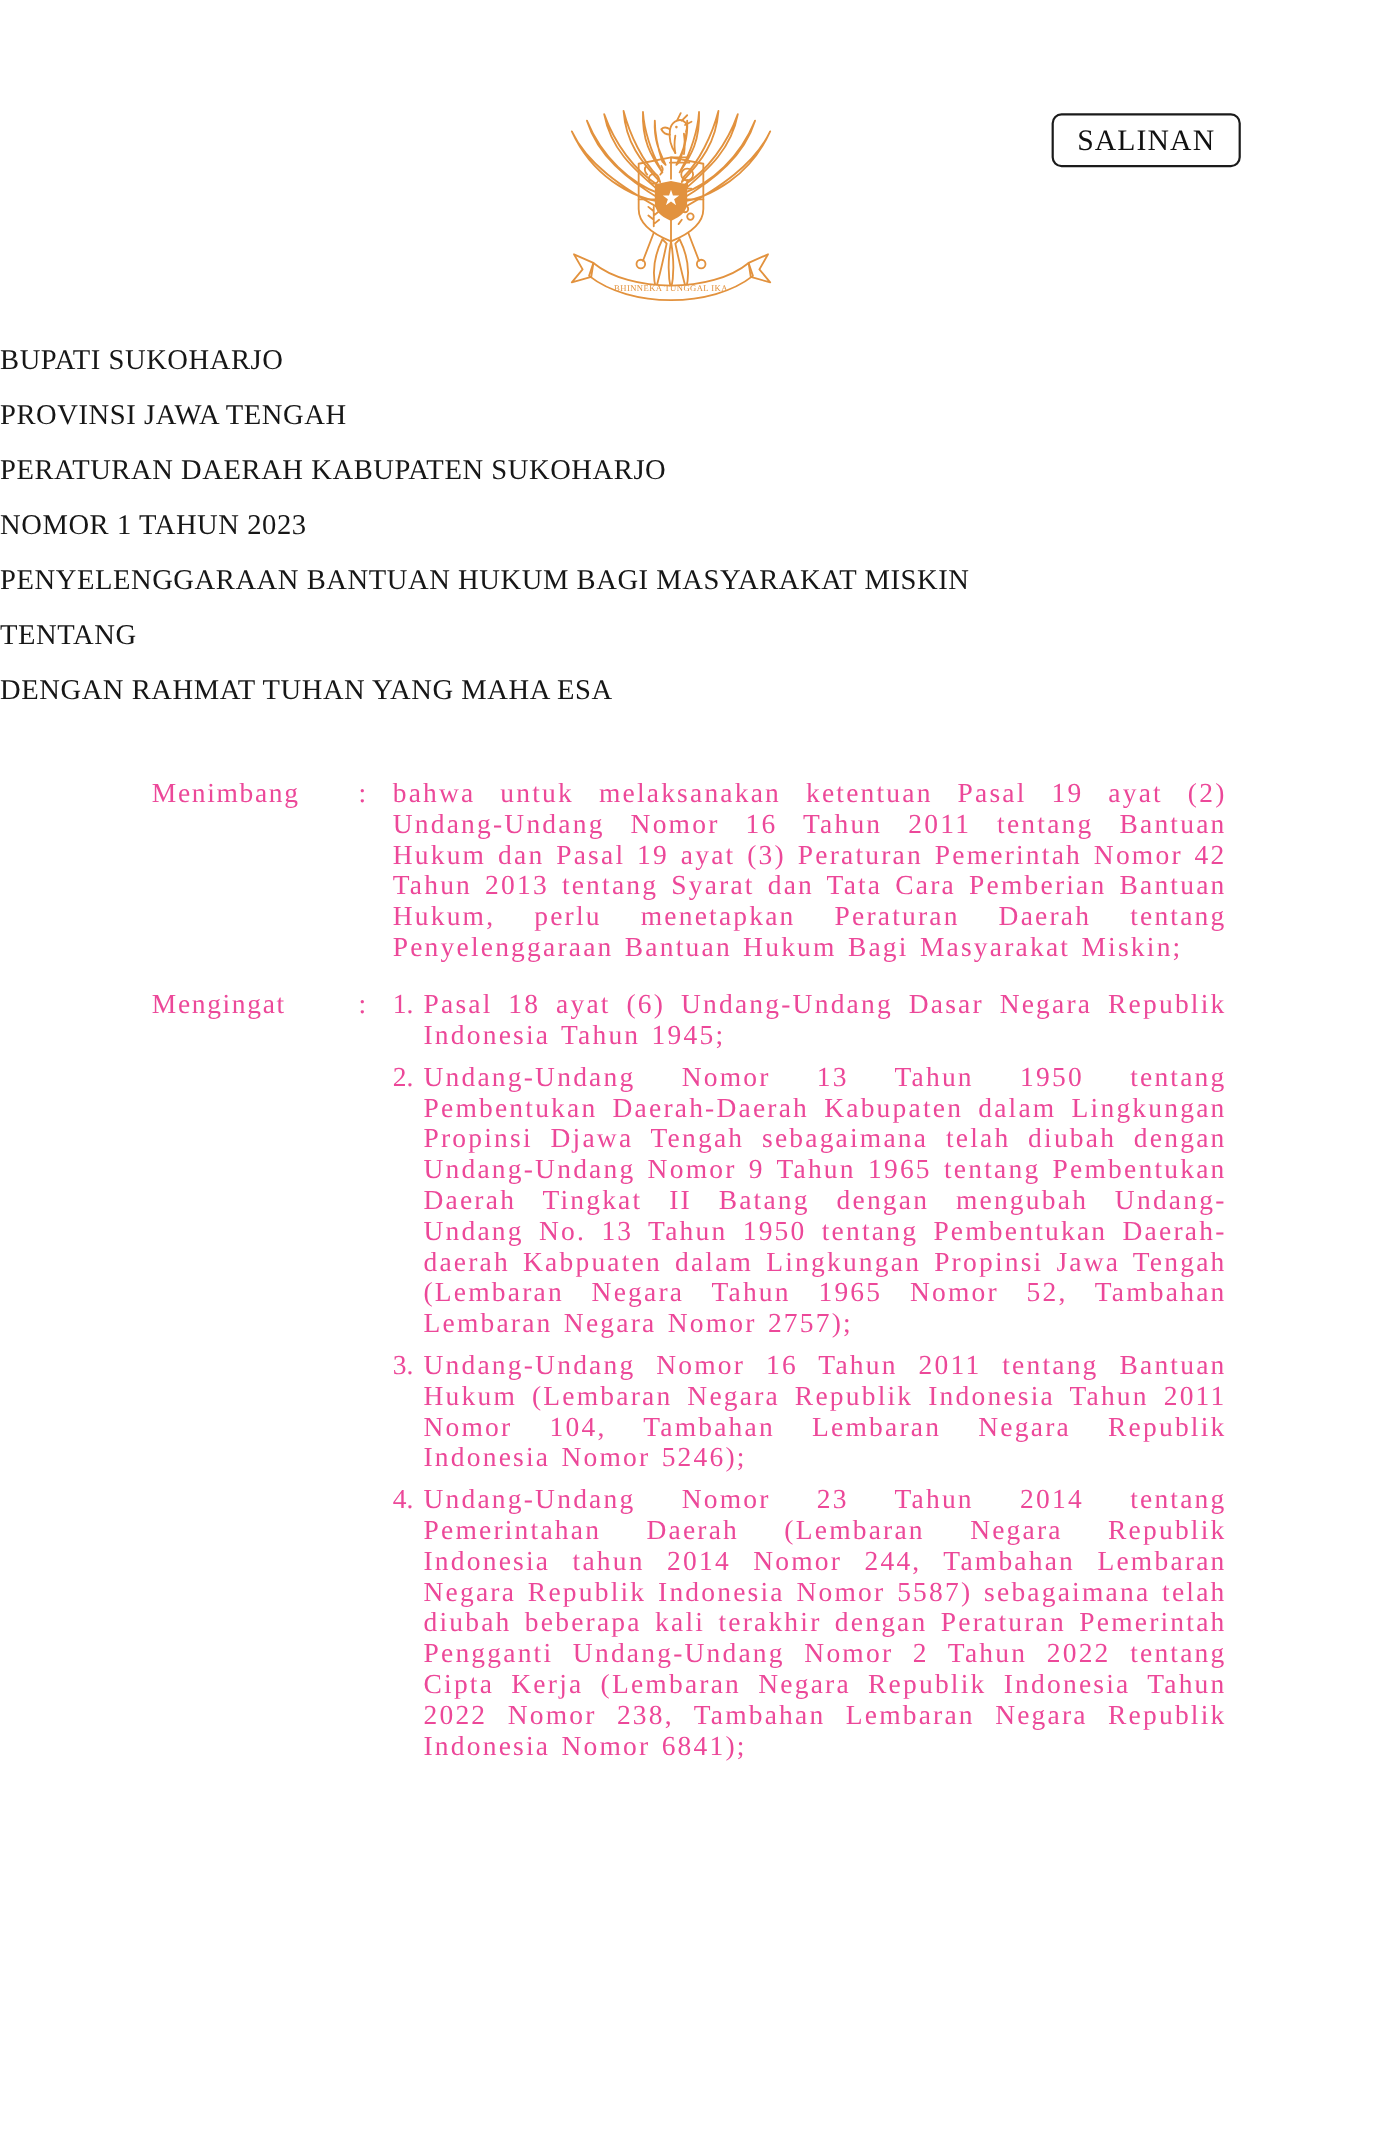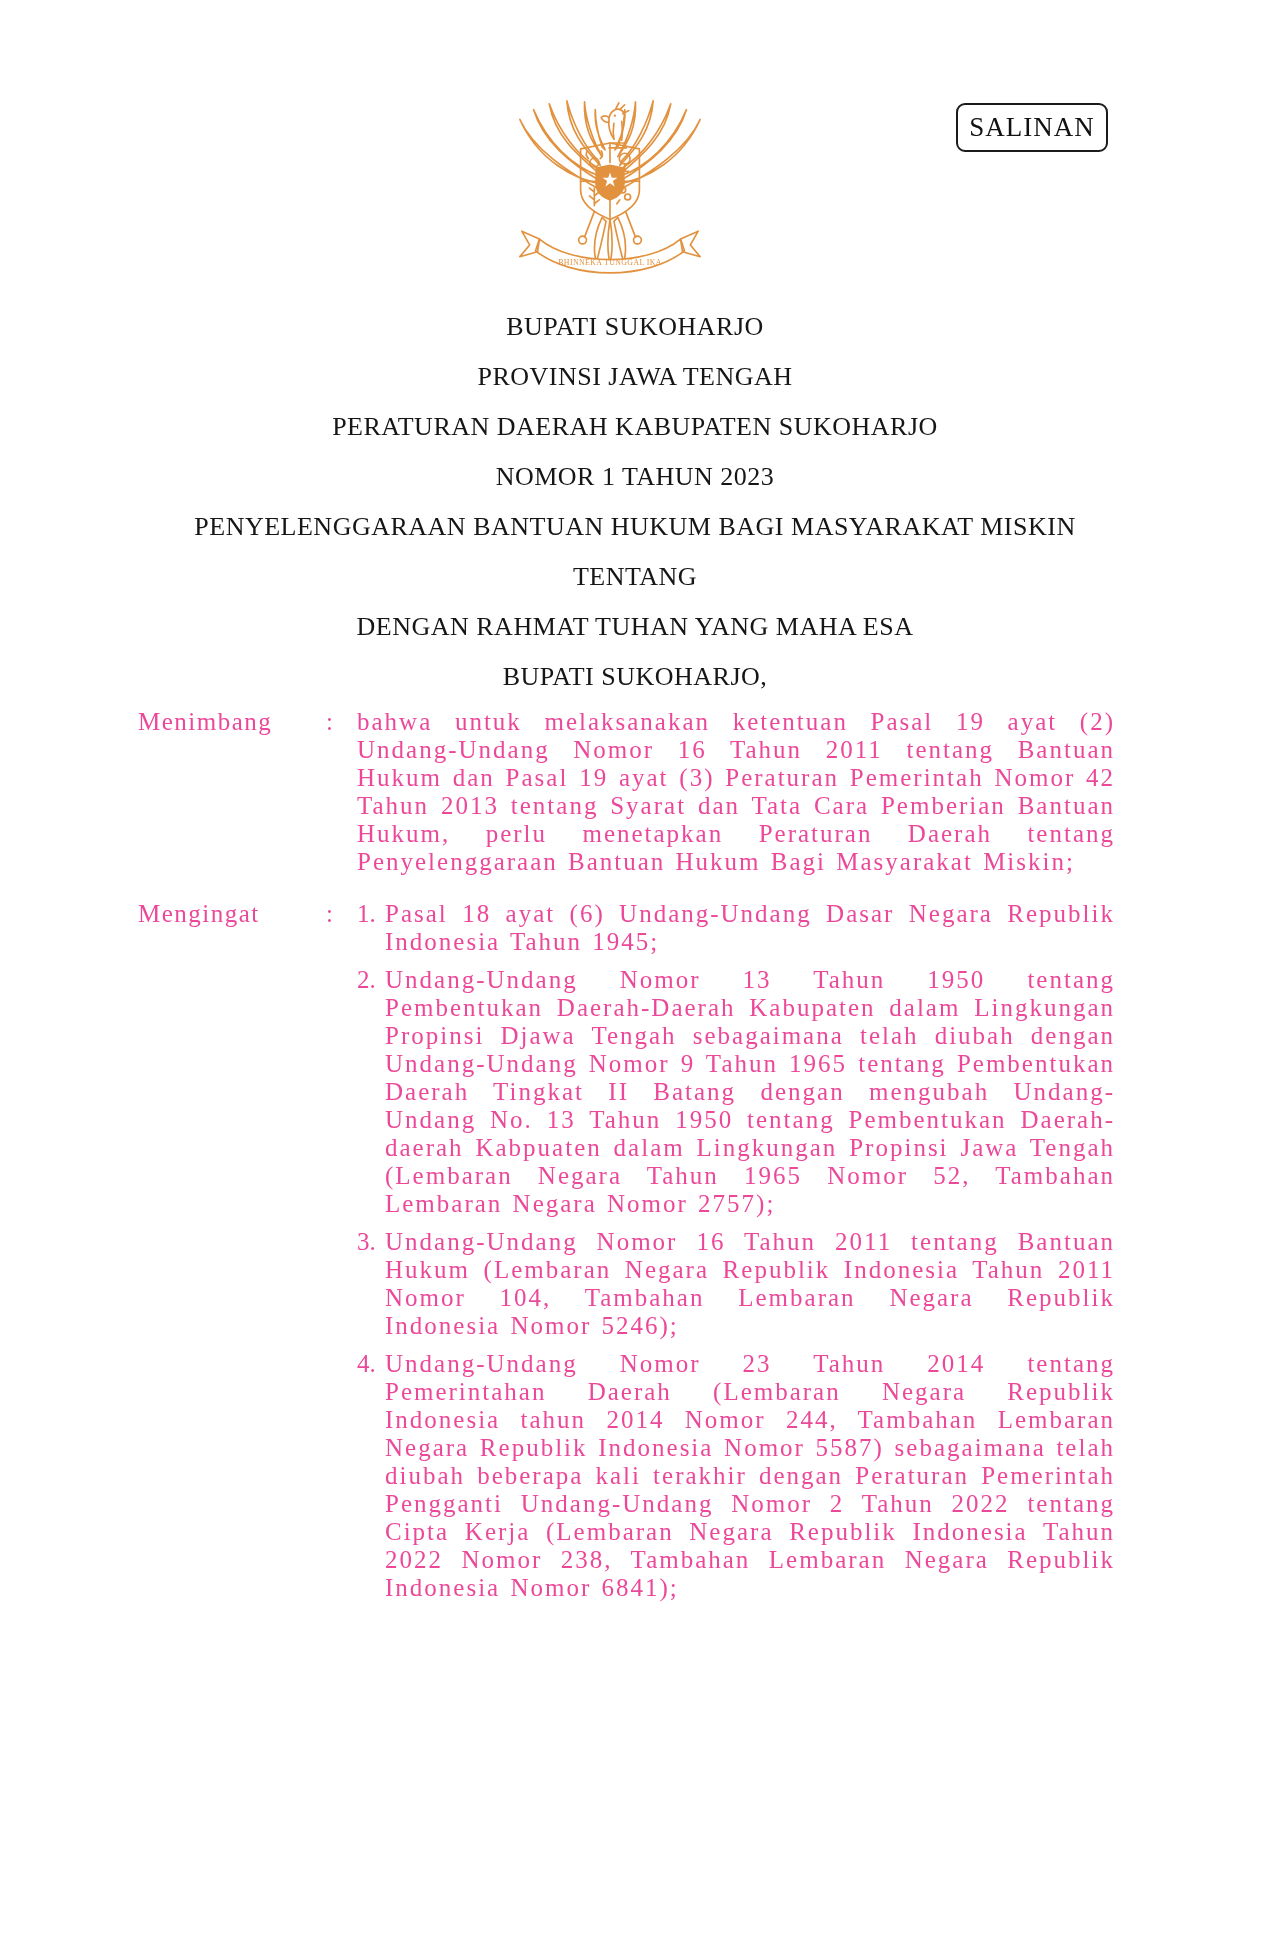--- a/index.html
+++ b/index.html
@@ -5,32 +5,32 @@
   html,body{margin:0;padding:0;}
   body{
     width:1270px;height:1950px;position:relative;background:#ffffff;
     font-family:"Liberation Serif","DejaVu Serif",serif;color:#1c1c1c;
     overflow:hidden;
   }
   .page{position:absolute;inset:0;background:#ffffff;}
 
   
   .stamp{
-    position:absolute;left:956px;top:103px;width:152px;height:49px;
+    position:absolute;left:956px;top:103px;width:172px;height:49px;
     border:2px solid #1b1b1b;border-radius:9px;box-sizing:border-box;
     display:flex;align-items:center;justify-content:center;
     font-size:27px;letter-spacing:1px;color:#111;
   }
 
   
   .emblem{position:absolute;left:512px;top:94px;width:196px;height:196px;}
   .emblem svg{display:block;width:100%;height:100%;}
 
   
-  .headings{position:absolute;top:302px;left:0;right:0;text-align:center;}
+  .headings{position:absolute;top:302px;left:0;right:0;text-align:left;}
   .headings .hline{
     height:50px;line-height:50px;font-size:26px;letter-spacing:.5px;color:#161616;
     white-space:nowrap;
   }
 
   
   .clauses{position:absolute;top:708px;left:138px;width:977px;font-size:25px;color:#ec4899;}
   .clause{display:grid;grid-template-columns:188px 31px 758px;align-items:start;}
   .clause + .clause{margin-top:24px;}
   .clause-label,.clause-colon{line-height:28px;letter-spacing:1.5px;}
@@ -119,21 +119,20 @@
   </div>
 
   <div class="headings">
     <div class="hline">BUPATI SUKOHARJO</div>
     <div class="hline">PROVINSI JAWA TENGAH</div>
     <div class="hline">PERATURAN DAERAH KABUPATEN SUKOHARJO</div>
     <div class="hline">NOMOR 1 TAHUN 2023</div>
     <div class="hline">PENYELENGGARAAN BANTUAN HUKUM BAGI MASYARAKAT MISKIN</div>
     <div class="hline">TENTANG</div>
     <div class="hline">DENGAN RAHMAT TUHAN YANG MAHA ESA</div>
-    <div class="hline">BUPATI SUKOHARJO,</div>
   </div>
 
   <div class="clauses">
 
     <div class="clause">
       <div class="clause-label">Menimbang</div>
       <div class="clause-colon">:</div>
       <div class="clause-body">
         <p class="clause-par">bahwa untuk melaksanakan ketentuan Pasal 19 ayat (2) Undang-Undang Nomor 16 Tahun 2011 tentang Bantuan Hukum dan Pasal 19 ayat (3) Peraturan Pemerintah Nomor 42 Tahun 2013 tentang Syarat dan Tata Cara Pemberian Bantuan Hukum, perlu menetapkan Peraturan Daerah tentang Penyelenggaraan Bantuan Hukum Bagi Masyarakat Miskin;</p>
       </div>

